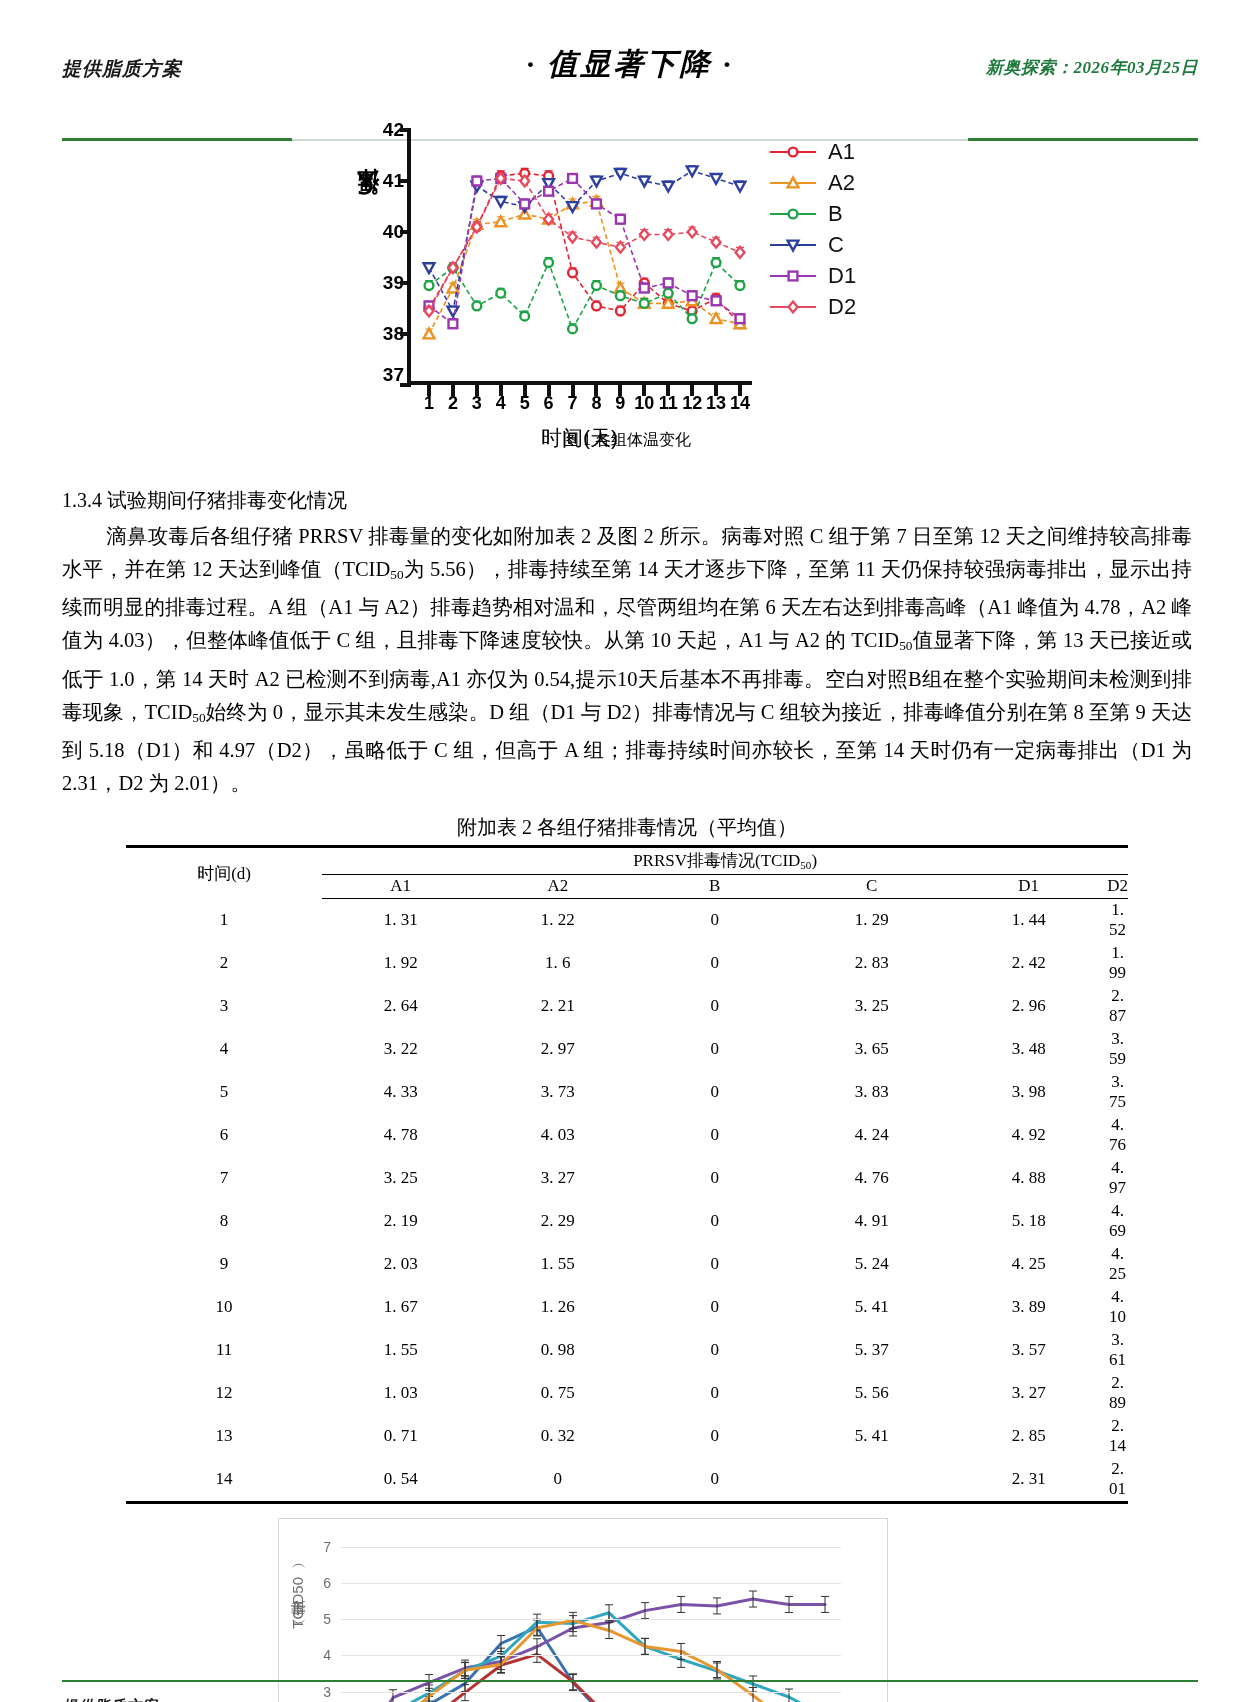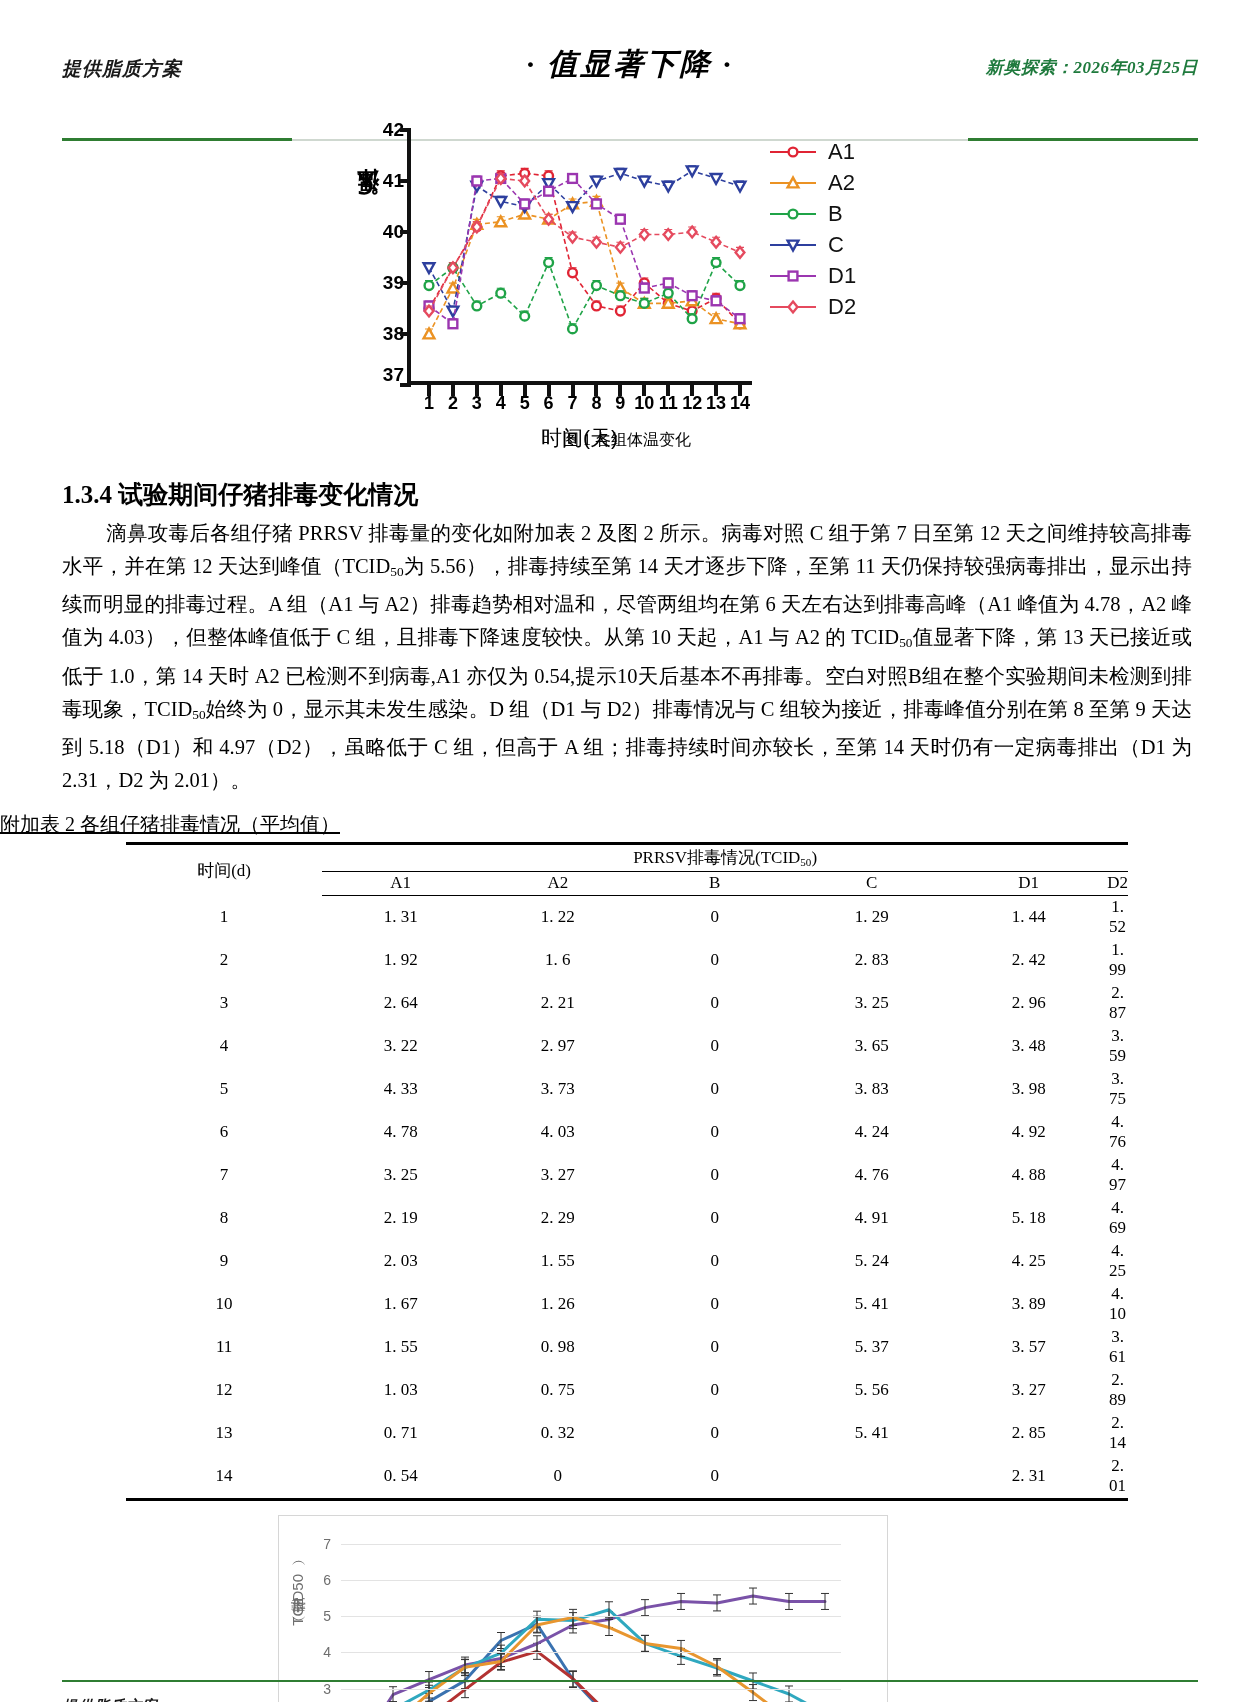--- a/index.html
+++ b/index.html
@@ -83,37 +83,37 @@
     font-size:22px; color:#111;
   }
   .fig1-cap {
     position:absolute; left:0; right:0; top:312px;
     text-align:center; font-size:16px; color:#000;
     font-family:"Liberation Serif", serif;
   }
 
   
   .sec-h {
-    margin:20px 62px 0 62px;
-    font-size:25px; font-weight:bold;
+    margin:29px 62px 0 62px;
+    font-size:20px; font-weight:normal;
     font-family:"Liberation Serif", serif;
   }
   .body-p {
     margin:6px 62px 0 62px;
     font-size:20.5px; line-height:33px; text-align:justify;
     text-justify:inter-ideograph;
     font-family:"Liberation Serif", serif;
   }
   .body-p .ind { display:inline-block; width:44px; }
   sub { font-size:0.65em; vertical-align:-0.25em; }
 
   
   .tbl-title {
-    margin:14px 0 4px 0; 
-    font-size:20px; font-family:"Liberation Serif", serif;text-decoration:underline;
+    margin:14px 0 4px 0; text-align:center;
+    font-size:20px; font-family:"Liberation Serif", serif;
   }
   .tbl-wrap { margin:0 126px; }
   table.data {
     width:100%; border-collapse:collapse;
     font-family:"Liberation Serif", serif; font-size:17px;
   }
   table.data th, table.data td { padding:1.5px 0; text-align:center; font-weight:normal; }
   .row-thick-top td, .row-thick-top th { border-top:3px solid #000; }
   .hdr-grp { border-bottom:1.2px solid #000; }
   .hdr-sub-line td, .hdr-sub-line th { border-bottom:1.2px solid #000; }

